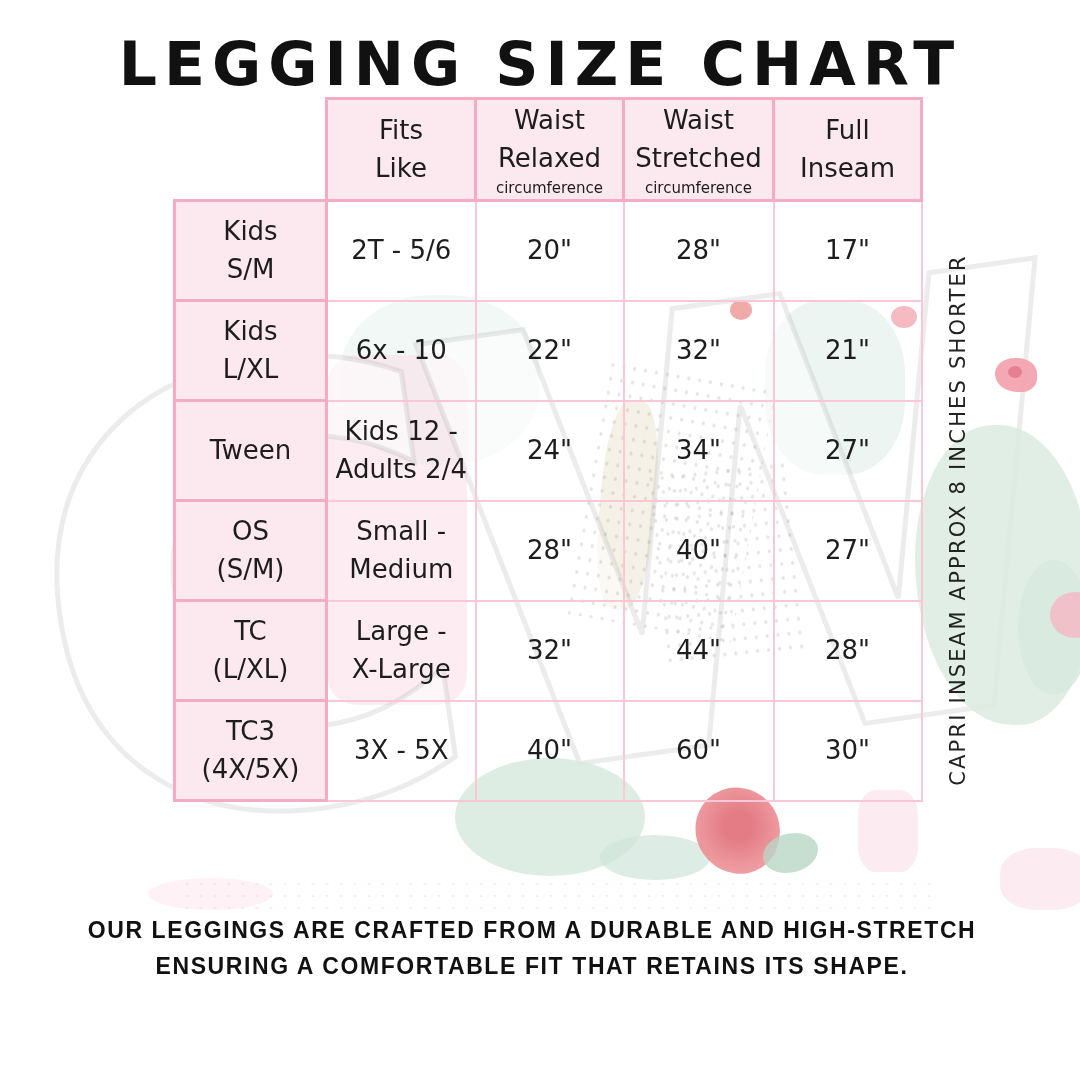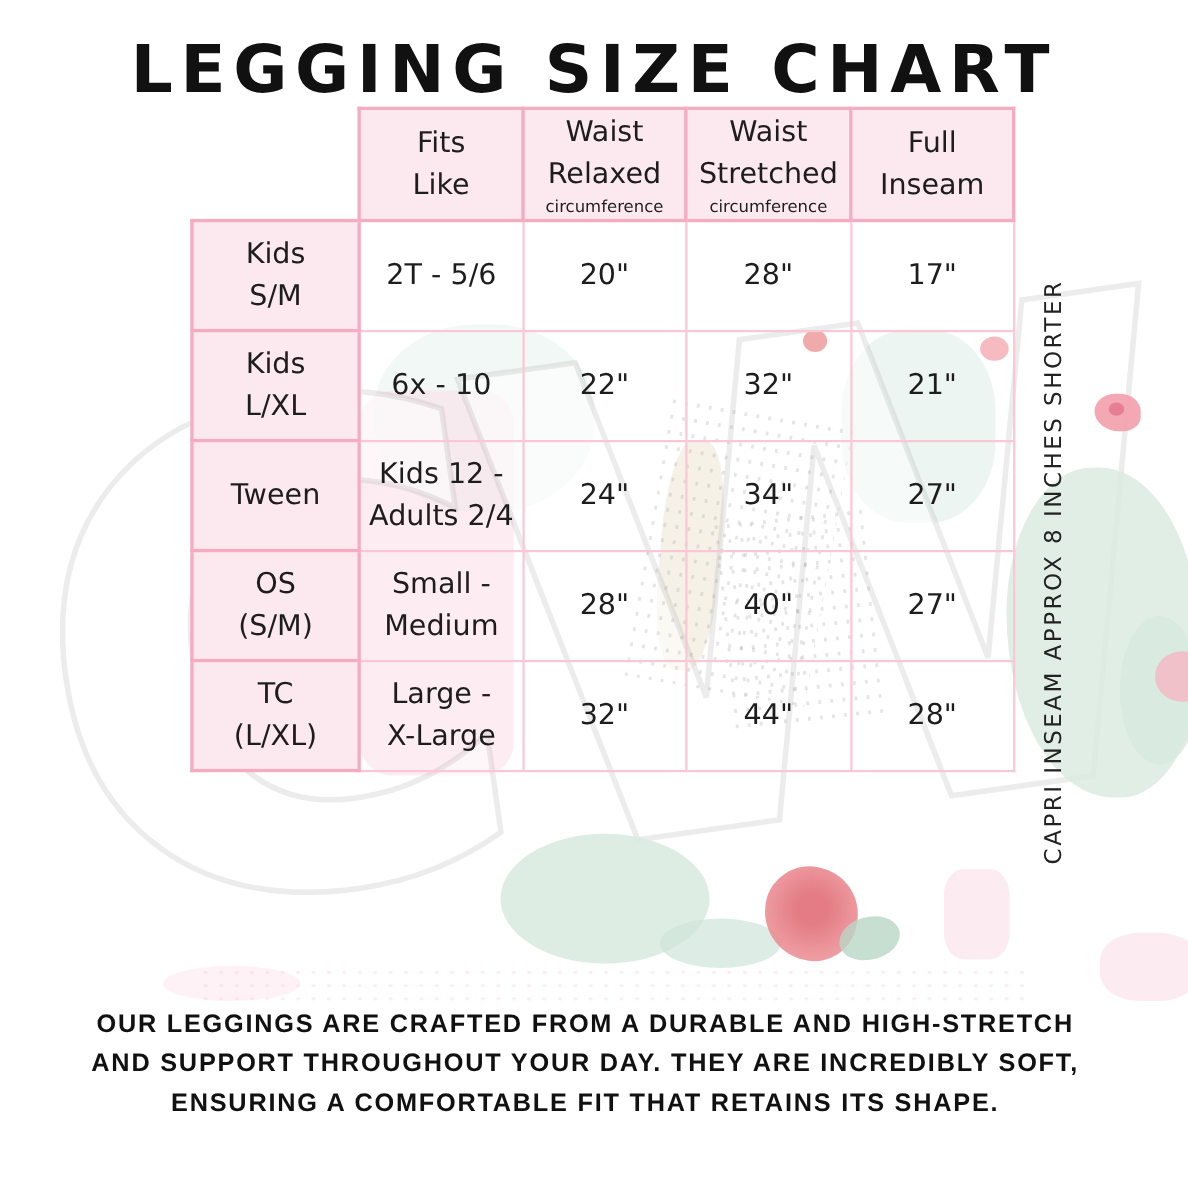--- a/index.html
+++ b/index.html
@@ -198,24 +198,36 @@
       <td>
         <span class="line">Large -</span>
         <span class="line auto-hide">X-Large</span>
       </td>
       <td>32"</td>
       <td>44"</td>
       <td>28"</td>
     </tr>
 
 
+    <tr>
+      <td class="head c0">
+        <span class="line">TC3</span>
+        <span class="line auto-hide">(4X/5X)</span>
+      </td>
+      <td>
+        <span class="line">3X - 5X</span>
+
+      </td>
+      <td>40"</td>
+      <td>60"</td>
+      <td>30"</td>
+    </tr>
   </tbody>
     </table>
 
   <div class="side-note">CAPRI INSEAM APPROX 8 INCHES SHORTER</div>
 
   <div class="footer">
     <div>OUR LEGGINGS ARE CRAFTED FROM A DURABLE AND HIGH-STRETCH</div>
-    <div>AND SUPPORT THROUGHOUT YOUR DAY. THEY ARE INCREDIBLY SOFT,</div>
     <div>ENSURING A COMFORTABLE FIT THAT RETAINS ITS SHAPE.</div>
   </div>
 
 </div>
 
 </body></html>

